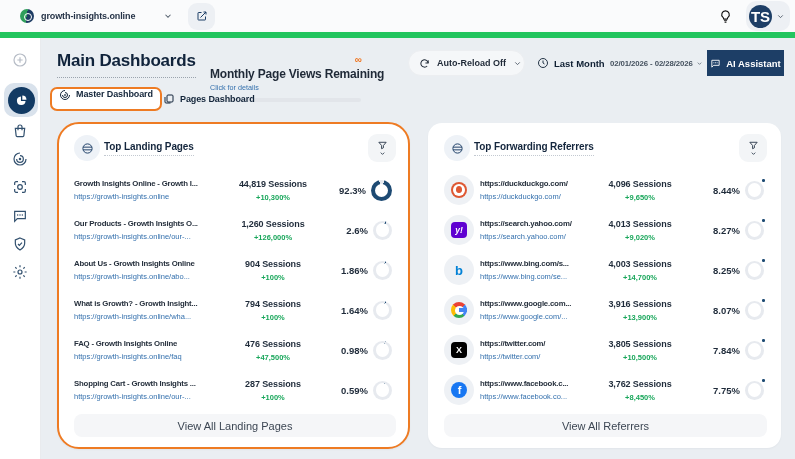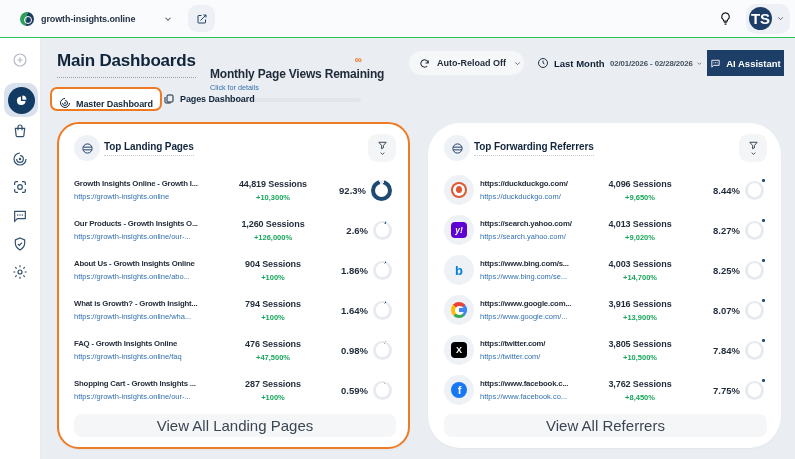--- a/index.html
+++ b/index.html
@@ -1,20 +1,20 @@
 <!DOCTYPE html>
 <html style="--accent: #ee7b23; --navy: #1d3e66; --green: #18a65a; --link: #3470ad;"><head>
 <meta charset="utf-8">
 <style>
   * { margin:0; padding:0; box-sizing:border-box; }
   body { font-family:"Liberation Sans", sans-serif; }
   #page { position:relative; width:795px; height:459px; background:#eaeef2; overflow:hidden; }
 
   
-  #topbar { position:absolute; left:0; top:0; width:795px; height:38px; background:#fafbfc; border-bottom:1px solid #22c55e; display:flex; align-items:center; padding:0 5px 0 20px; }
+  #topbar { position:absolute; left:0; top:0; width:795px; height:38px; background:#fafbfc; border-bottom:6px solid #22c55e; display:flex; align-items:center; padding:0 5px 0 20px; }
   .favicon { width:14px; height:14px; border-radius:50%; background:linear-gradient(100deg,#2e9e5b 48%,#1d3c63 48%); position:relative; }
   .favicon::after { content:""; position:absolute; left:4px; top:4px; width:6px; height:6px; border-radius:50%; border:1.5px solid #fff; }
   .site-name { font-size:9px; font-weight:bold; color:#253347; margin-left:7px; letter-spacing:-0.1px; }
   .chev { width:10px; height:10px; color:#55606e; }
   #topbar > .chev { margin-left:28px; }
   .topbtn { width:27px; height:27px; border-radius:9px; background:#edf0f4; display:flex; align-items:center; justify-content:center; color:#1d3e66; margin-left:15px; }
   .topbtn svg { width:12px; height:12px; }
   #topbar .spacer { flex:1; }
   .bulb { width:15px; height:15px; color:#111; }
   .avatar-wrap { margin-left:13px; background:#edf0f4; border-radius:10px; height:30px; display:flex; align-items:center; padding:0 5px 0 3px; gap:4px; }
@@ -42,30 +42,30 @@
   .pill .lbl { font-size:9px; font-weight:600; flex:1; white-space:nowrap; }
   .period { position:absolute; left:537px; top:57px; display:flex; align-items:center; gap:5px; color:#0f1f33; }
   .period svg { width:12px; height:12px; }
   .period .lbl { font-size:9.5px; font-weight:bold; }
   .daterange { position:absolute; left:610px; top:59px; font-size:7.8px; font-weight:bold; letter-spacing:-0.1px; color:#44505e; display:flex; align-items:center; gap:3px; }
   .ai-btn { position:absolute; left:707px; top:50px; width:77px; height:26px; border-radius:0; background:var(--navy); color:#fff; display:flex; align-items:center; justify-content:center; gap:5px; }
   .ai-btn svg { width:11px; height:11px; }
   .ai-btn .lbl { font-size:9.5px; font-weight:bold; }
 
   
-  .tab-master { position:absolute; left:50px; top:87px; height:24px; border:2px solid var(--accent); border-radius:7px; background:#fff; display:flex; align-items:flex-end; padding:0 7px; gap:5px; color:#13253a; }
+  .tab-master { position:absolute; left:50px; top:87px; height:24px; border:2px solid var(--accent); border-radius:7px; background:#fff; display:flex; align-items:flex-start; padding:0 7px; gap:5px; color:#13253a; }
   .tab-master svg { width:12px; height:12px; }
   .tab-pages { position:absolute; left:163px; top:89px; height:20px; display:flex; align-items:center; gap:5px; color:#13253a;justify-content:space-between; }
   .tab-pages svg { width:12px; height:12px; }
   .tab-lbl { font-size:9px; font-weight:bold; white-space:nowrap; letter-spacing:-0.1px; }
 
   
   .card { position:absolute; top:123px; width:353px; height:325px; background:#fff; border-radius:14px; padding:11px 14px 12px 16px; display:flex; flex-direction:column; box-shadow:0 1px 2px rgba(16,24,40,.04); }
   #card-landing { left:57px; top:122px; height:327px; border:2.5px solid var(--accent); border-radius:22px; padding:10px 12px 11px 15px; }
-  #card-referrers { left:428px;border-radius:32px; }
+  #card-referrers { left:428px; }
   .card-head { display:flex; align-items:center; height:28px; margin-bottom:8px; flex:none; }
   .card-head-icon { width:26px; height:26px; border-radius:50%; background:#eef2f7; color:#1d3e66; display:flex; align-items:center; justify-content:center; }
   .card-head-icon svg { width:13px; height:13px; }
   .card-title { margin-left:4px; font-size:10px; letter-spacing:-0.1px; font-weight:bold; color:#14263d; border-bottom:1px dotted #c3c9d1; padding-bottom:3px; }
   .card-head .sp { flex:1; }
   .filter-btn { width:28px; height:28px; border-radius:9px; background:#f3f5f7; display:flex; flex-direction:column; align-items:center; justify-content:center; color:#2c3a4b; }
   .filter-btn svg.f { width:11px; height:11px; }
   .filter-btn svg.c { width:7px; height:7px; margin-top:-1px; }
 
   .rows { display:flex; flex-direction:column; flex:none; }
@@ -80,21 +80,21 @@
   .row-change { font-size:7.5px; font-weight:bold; color:var(--green); margin-top:4px; white-space:nowrap; }
   .row-pct { display:flex; align-items:center; justify-content:flex-end; gap:5px; }
   .row-pct .val { font-size:9.5px; font-weight:600; color:#1f2b3a;margin-left:25px; }
   .gauge { width:19px; height:19px; border-radius:50%; position:relative; flex:none; background:#e7eaef; }
   .gauge::after { content:""; position:absolute; inset:2.8px; background:#fff; border-radius:50%; }
   .gauge.big { width:21px; height:21px; }
   .gauge.big::after { inset:4px; }
   .gauge .dot { position:absolute; width:3.5px; height:3.5px; border-radius:1.2px; background:#1d4a73; top:-2px; right:-1px; }
   .fav-holder { width:30px; height:30px; border-radius:50%; background:#eef1f5; display:flex; align-items:center; justify-content:center; }
 
-  .view-all { margin-top:4px; height:23px; border-radius:8px; background:#f5f6f8; display:flex; align-items:center; justify-content:center; font-size:15px; color:#3c4653; flex:none; }
+  .view-all { margin-top:4px; height:23px; border-radius:8px; background:#f5f6f8; display:flex; align-items:center; justify-content:center; font-size:11px; color:#3c4653; flex:none; }
 
   
   .fav { width:16px; height:16px; position:relative; display:flex; align-items:center; justify-content:center; }
   .fav-duckduckgo { background:#de5833; border-radius:50%; }
   .fav-duckduckgo::before { content:""; position:absolute; inset:2px; background:#fff; border-radius:50%; }
   .fav-duckduckgo::after { content:""; position:absolute; left:5px; top:4px; width:6px; height:7px; background:#de5833; border-radius:50% 50% 45% 45%; }
   .fav-yahoo { background:#5f01d1; border-radius:4px; }
   .fav-yahoo::before { content:"y!"; color:#fff; font-size:8.5px; font-weight:bold; font-style:italic; }
   .fav-bing::before { content:"b"; color:#0382d6; font-size:13px; font-weight:bold; }
   .fav-google { border-radius:50%; background:conic-gradient(from 45deg,#4285f4 0 25%,#34a853 0 50%,#fbbc05 0 75%,#ea4335 0 100%); }

